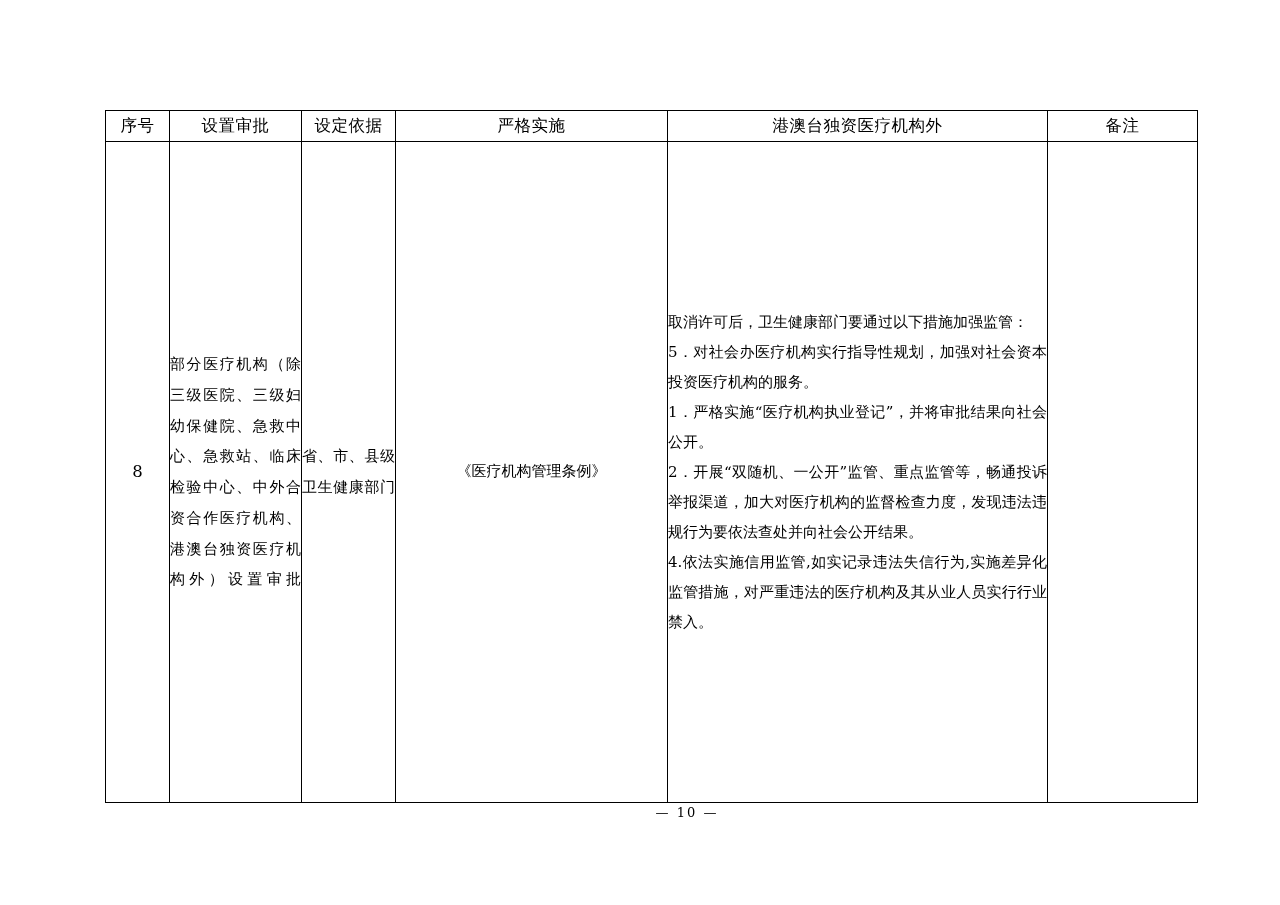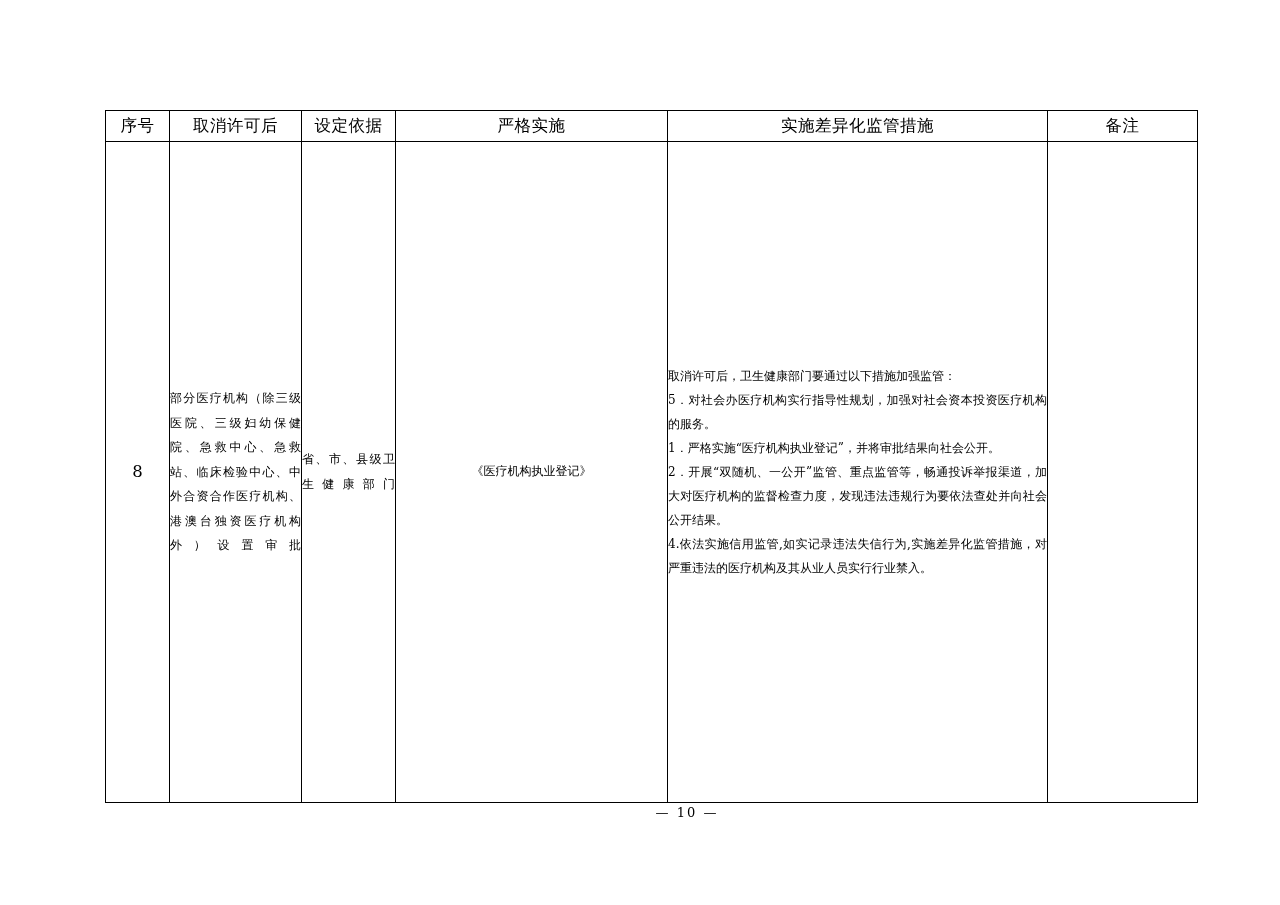--- a/index.html
+++ b/index.html
@@ -46,21 +46,21 @@
   }
   .col-no     { width: 64px; }
   .col-name   { width: 132px; }
   .col-dept   { width: 94px; }
   .col-basis  { width: 272px; }
   .col-measure{ width: 380px; }
   .col-remark { width: 150px; }
 
   tbody td {
     height: 660px;
-    font-size: 12px;
+    font-size: 15px;
     line-height: 1.95;
   }
   .cell-no {
     text-align: center;
     vertical-align: middle;
     font-size: 16.5px;
   }
   .cell-name {
     vertical-align: middle;
     padding: 0 12px;
@@ -118,35 +118,35 @@
       <col class="col-no">
       <col class="col-name">
       <col class="col-dept">
       <col class="col-basis">
       <col class="col-measure">
       <col class="col-remark">
     </colgroup>
     <thead>
       <tr>
         <th>序号</th>
-        <th>取消许可后</th>
+        <th>设置审批</th>
         <th>设定依据</th>
         <th>严格实施</th>
-        <th>实施差异化监管措施</th>
+        <th>港澳台独资医疗机构外</th>
         <th>备注</th>
       </tr>
     </thead>
     <tbody>
       <tr>
         <td class="cell-no">8</td>
         <td class="cell-name">
           <span class="para">部分医疗机构（除三级医院、三级妇幼保健院、急救中心、急救站、临床检验中心、中外合资合作医疗机构、港澳台独资医疗机构外）设置审批</span>
         </td>
         <td class="cell-dept">省、市、县级卫生健康部门</td>
-        <td class="cell-basis">《医疗机构执业登记》</td>
+        <td class="cell-basis">《医疗机构管理条例》</td>
         <td class="cell-measure">
           <p>取消许可后，卫生健康部门要通过以下措施加强监管：</p>
           <p>5．对社会办医疗机构实行指导性规划，加强对社会资本投资医疗机构的服务。</p>
           <p>1．严格实施“医疗机构执业登记”，并将审批结果向社会公开。</p>
           <p>2．开展“双随机、一公开”监管、重点监管等，畅通投诉举报渠道，加大对医疗机构的监督检查力度，发现违法违规行为要依法查处并向社会公开结果。</p>
           <p>4.依法实施信用监管,如实记录违法失信行为,实施差异化监管措施，对严重违法的医疗机构及其从业人员实行行业禁入。</p>
         </td>
         <td class="cell-remark"></td>
       </tr>
     </tbody>

